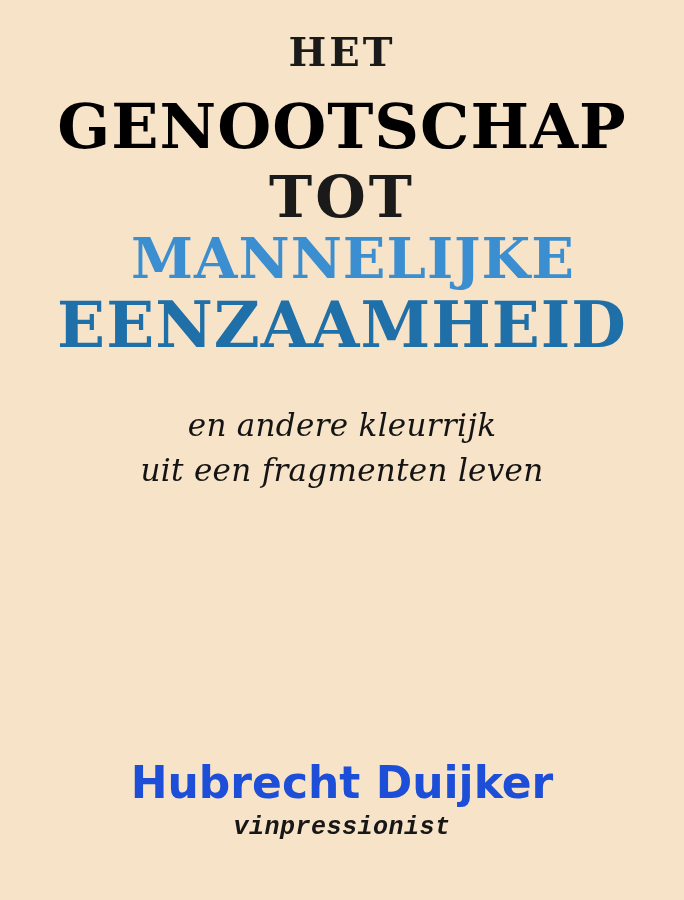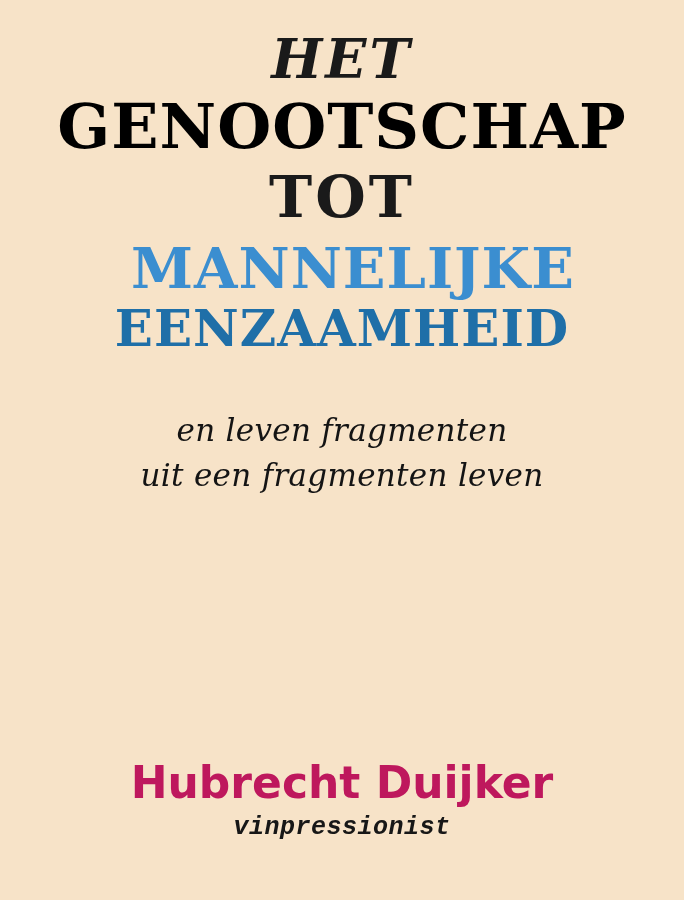--- a/index.html
+++ b/index.html
@@ -31,37 +31,36 @@
   .title-line {
     font-family: "DejaVu Serif", serif;
     font-weight: bold;
     letter-spacing: 1px;
     line-height: 1.0;
     margin: 0 0 6px 0;
     text-transform: uppercase;
     -webkit-font-smoothing: antialiased;
   }
   .l1 {
-    font-size: 54px;
+    font-size: 40px;
     color: #1a1a1a;
-    margin-bottom: 10px;
+    margin-bottom: 24px;
     letter-spacing: 3px;
-    font-style: italic;
   }
   .l2 {
     font-size: 62px;
     color: #7b6a22;
     letter-spacing: 1px;
     margin-bottom: 10px;
   }
   .l3 {
     font-size: 58px;
     color: #1a1a1a;
     letter-spacing: 3px;
-    margin-bottom: 14px;
+    margin-bottom: 4px;
   }
   .l4 {
     font-size: 58px;
     color: #d9622b;
     letter-spacing: 2px;
     margin-bottom: 10px;
   }
   .l5 {
     font-size: 52px;
     color: #1a1a1a;
@@ -69,24 +68,24 @@
     margin-bottom: 12px;
   }
   .l6 {
     font-size: 56px;
     color: #3b8ed0;
     letter-spacing: 1px;
     margin-bottom: 8px;
     margin-left: 22px;
   }
   .l7 {
-    font-size: 50px;
+    font-size: 63px;
     color: #1f6fa8;
     letter-spacing: 1px;
-    margin-bottom: 8px;
+    margin-bottom: 0;
   }
   .subtitle {
     margin-top: 46px;
     text-align: center;
     font-family: "DejaVu Serif", serif;
     font-style: italic;
     font-size: 31px;
     color: #141414;
     line-height: 1.45;
     letter-spacing: 0.3px;
@@ -98,21 +97,21 @@
     position: absolute;
     left: 0;
     right: 0;
     bottom: 58px;
     text-align: center;
   }
   .author-name {
     font-family: "DejaVu Sans", sans-serif;
     font-weight: bold;
     font-size: 44px;
-    color: #be185d;
+    color: #1d4ed8;
     letter-spacing: 0px;
     line-height: 1.1;
   }
   .author-role {
     font-family: Liberation Mono, monospace;
     font-style: italic;
     font-weight: bold;
     font-size: 25px;
     color: #171717;
     margin-top: 6px;
@@ -126,21 +125,21 @@
 
   <div class="title-block">
     <div class="title-line l1" style="color: rgb(26, 26, 26);">HET</div>
     <div class="title-line l2" style="color: #000000;">GENOOTSCHAP</div>
     <div class="title-line l3" style="color: rgb(26, 26, 26);">TOT</div>
     <div class="title-line l6" style="color: rgb(59, 142, 208);">MANNELIJKE</div>
     <div class="title-line l7" style="color: rgb(31, 111, 168);">EENZAAMHEID</div>
   </div>
 
   <div class="subtitle">
-    <div>en leven fragmenten</div>
+    <div>en andere kleurrijk</div>
     <div>uit een fragmenten leven</div>
   </div>
 
   <div class="author-block">
     <div class="author-name">Hubrecht Duijker</div>
     <div class="author-role">vinpressionist</div>
   </div>
 
 </div>
 

